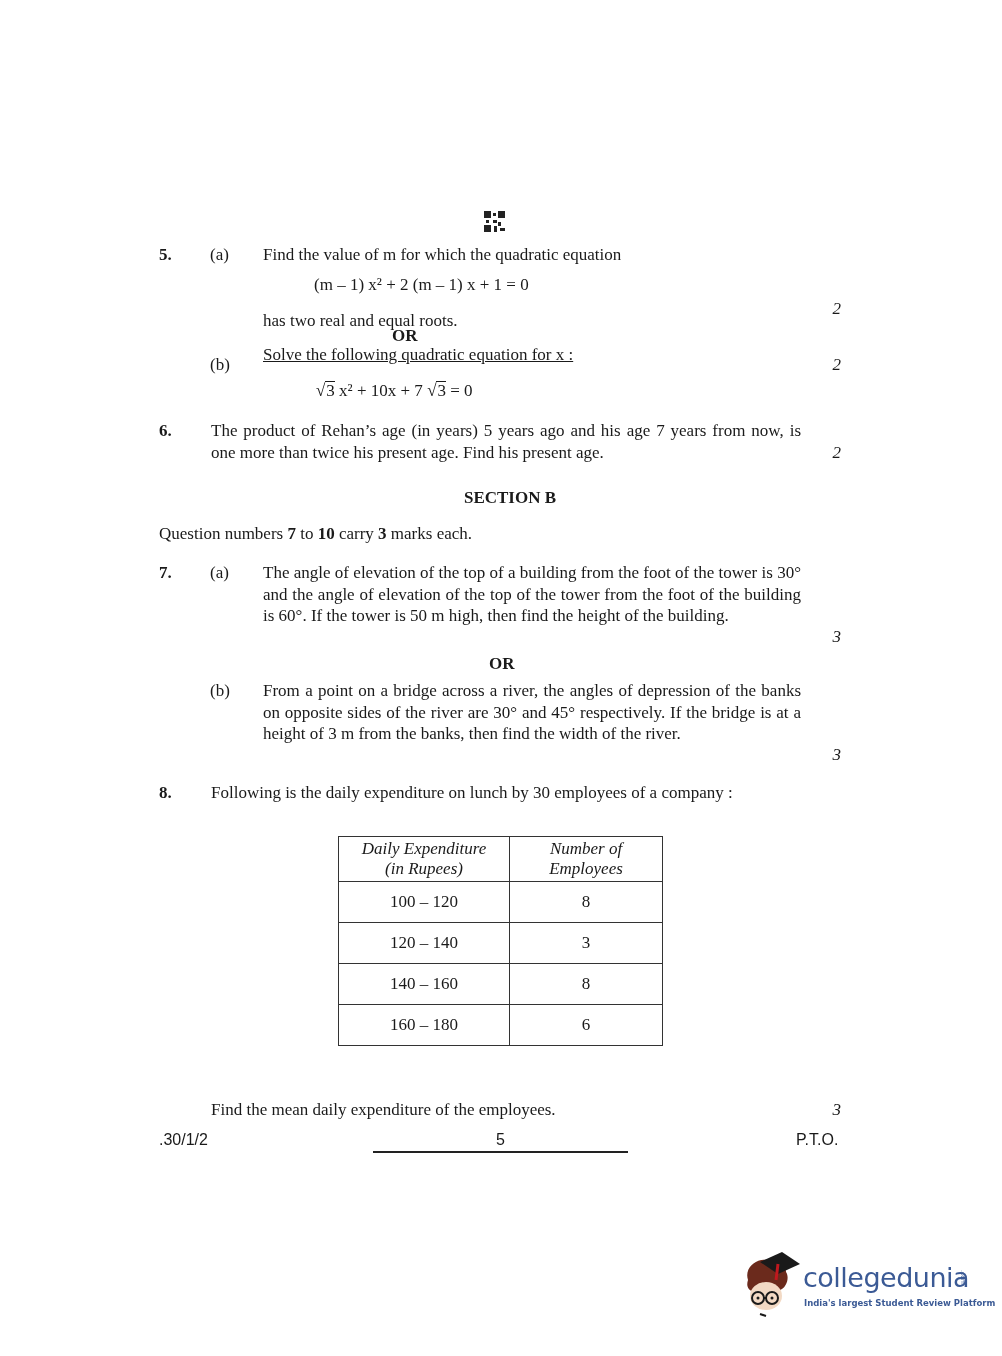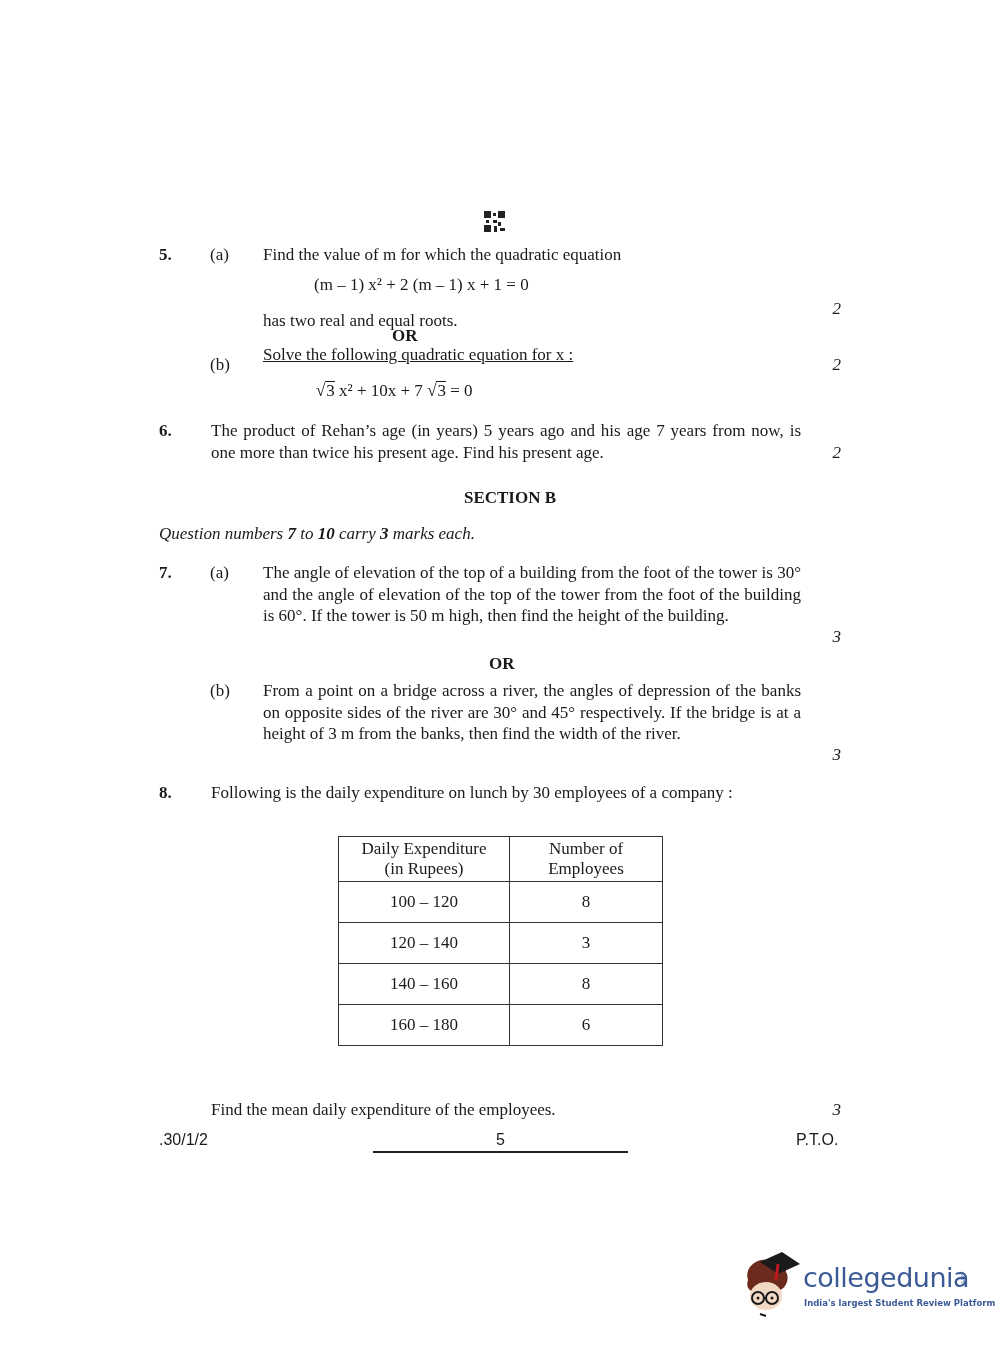--- a/index.html
+++ b/index.html
@@ -1,33 +1,33 @@
 <!DOCTYPE html>
 <html><head>
 <meta charset="utf-8">
 <style>
   html, body { margin:0; padding:0; background:#ffffff; }
   body { width:1002px; height:1356px; position:relative; overflow:hidden;
          font-family:"DejaVu Serif","Liberation Serif",serif; color:#1a1a1a; }
   .abs { position:absolute; }
   .serif { font-family:"Liberation Serif","DejaVu Serif",serif; font-size:17px; line-height:21.5px; }
   .bold { font-weight:bold; }
-  .ital { font-style:italic; }
+  .ital { }
   .qnum { left:159px; font-weight:bold; }
   .part { left:210px; }
   .text { left:263px; width:538px; text-align:justify; }
   .text-wide { left:211px; width:590px; text-align:justify; }
   .marks { left:829px; width:12px; text-align:right; font-style:italic; }
   .center { text-align:center; }
   .qr { left:484px; top:211px; width:21px; height:21px; }
   .qr i { position:absolute; background:#222; }
   table.freq { position:absolute; left:338px; top:836px; border-collapse:collapse;
                font-family:"Liberation Serif","DejaVu Serif",serif; font-size:17px; }
   table.freq td, table.freq th { border:1px solid #333; text-align:center; padding:0; }
-  table.freq th { font-weight:normal; height:44px; line-height:20px; }
+  table.freq th { font-weight:normal; font-style:italic; height:44px; line-height:20px; }
   table.freq td { height:40px; }
   .c1 { width:170px; } .c2 { width:152px; }
   .footer { font-family:"Liberation Sans","DejaVu Sans",sans-serif; font-size:16px; }
   .rule { left:373px; top:1151px; width:255px; height:2px; background:#222; }
   .logo-text { left:803px; top:1262px; font-family:"DejaVu Sans","Liberation Sans",sans-serif;
                font-size:27px; color:#3b5a95; letter-spacing:-0.5px; }
   .logo-tag { left:804px; top:1298px; font-family:"DejaVu Sans","Liberation Sans",sans-serif;
               font-size:8.5px; font-weight:bold; color:#3b5a95; }
   .logo-com { left:960px; top:1270px; font-size:6px; color:#3b5a95; writing-mode:vertical-rl;
               font-family:"DejaVu Sans",sans-serif; }

